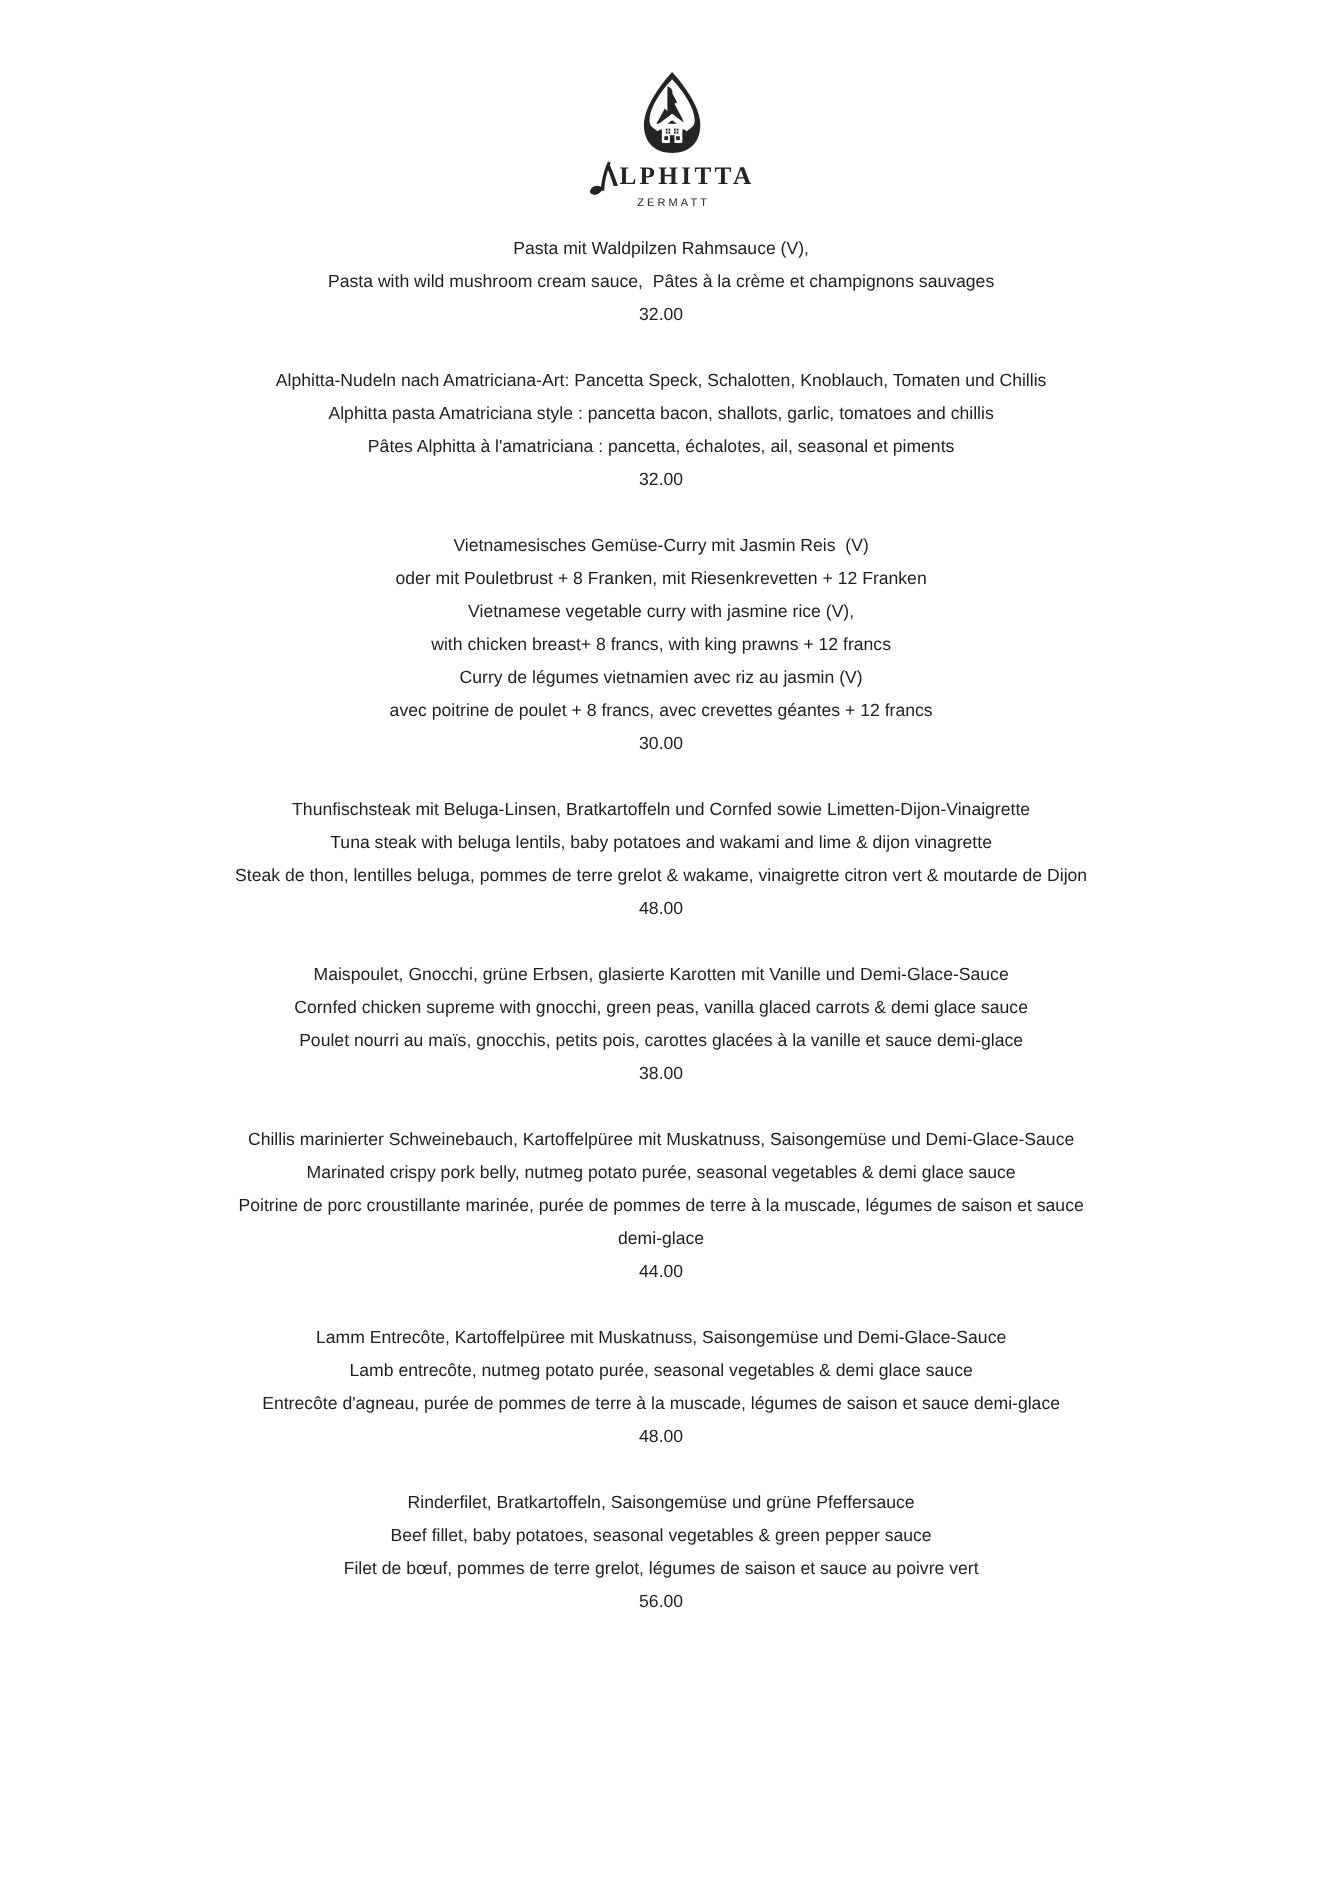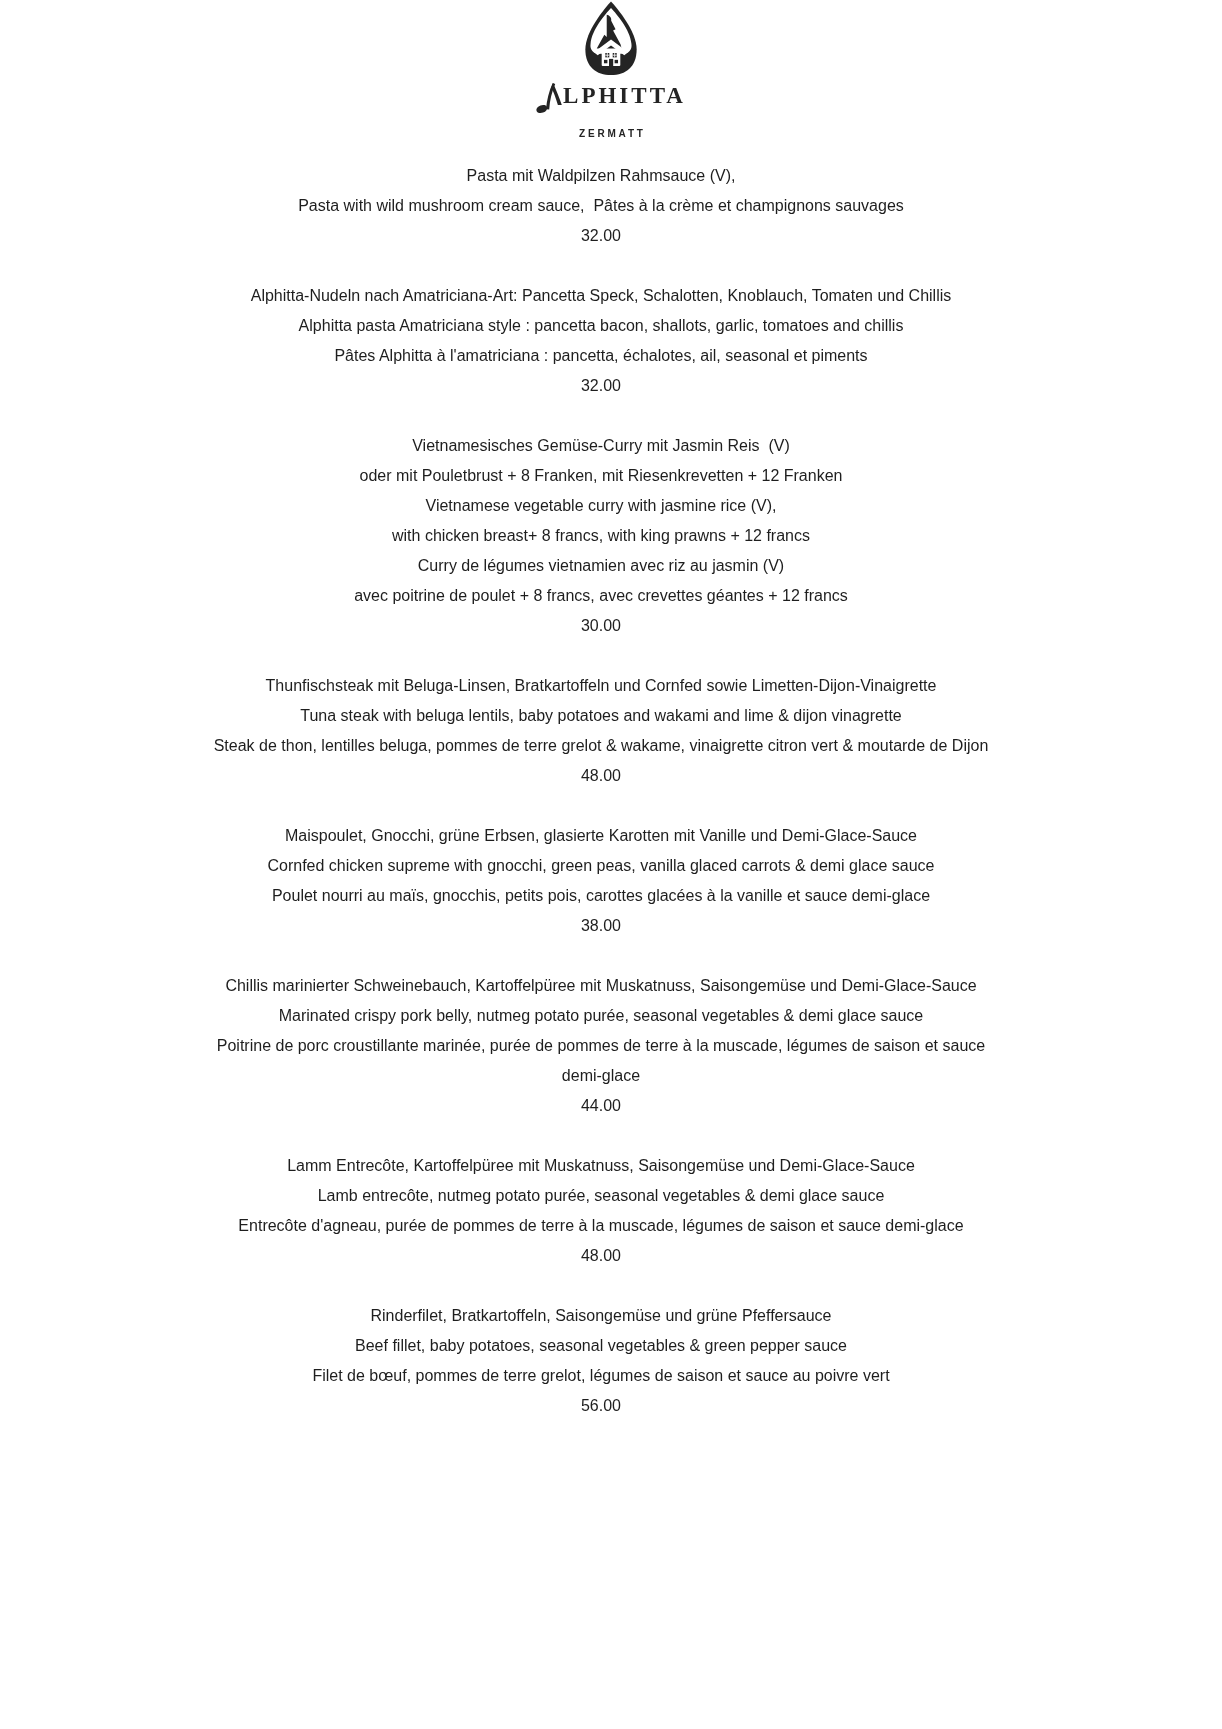--- a/index.html
+++ b/index.html
@@ -14,20 +14,21 @@
     color: #1e1e1e;
     overflow-x: hidden;
   }
   .page {
     width: 1222px;
     min-height: 1729px;
     background: #ffffff;
   }
   
   .logo-block {
+    padding-top: 64px;
     display: flex;
     flex-direction: column;
     align-items: center;
     justify-content: flex-end;
   }
   .emblem {
     width: 58px;
     height: 76px;
     display: block;
   }
@@ -47,24 +48,24 @@
   }
   .brand-text {
     font-family: "Liberation Serif", serif;
     font-weight: bold;
     font-size: 23px;
     line-height: 34px;
     letter-spacing: 3px;
     white-space: pre;
   }
   .zermatt {
-    margin-top: 16px;
+    margin-top: 3px;
     font-size: 10px;
     line-height: 10px;
-    font-weight: bold;
+    font-weight: normal;
     letter-spacing: 2.8px;
     padding-left: 2.8px; 
     color: #242424;
   }
   
   .menu {
     margin-top: 22px;
     padding-right: 20px; 
     text-align: center;
   }

